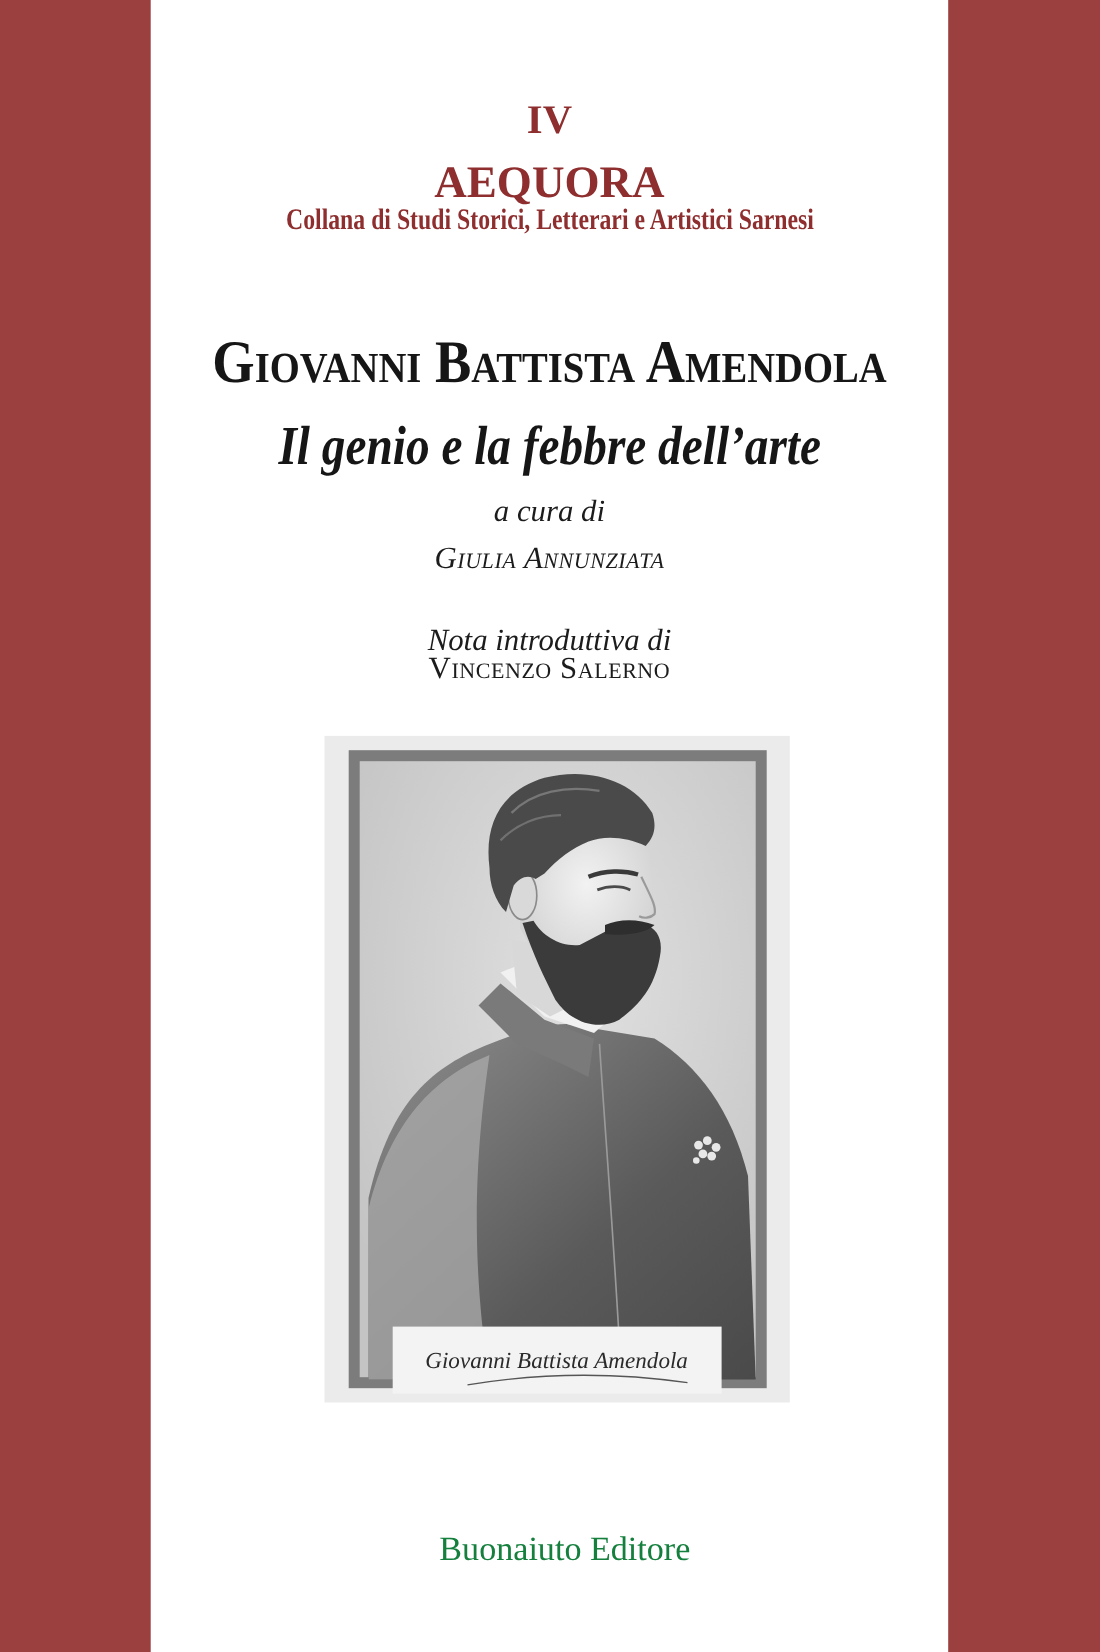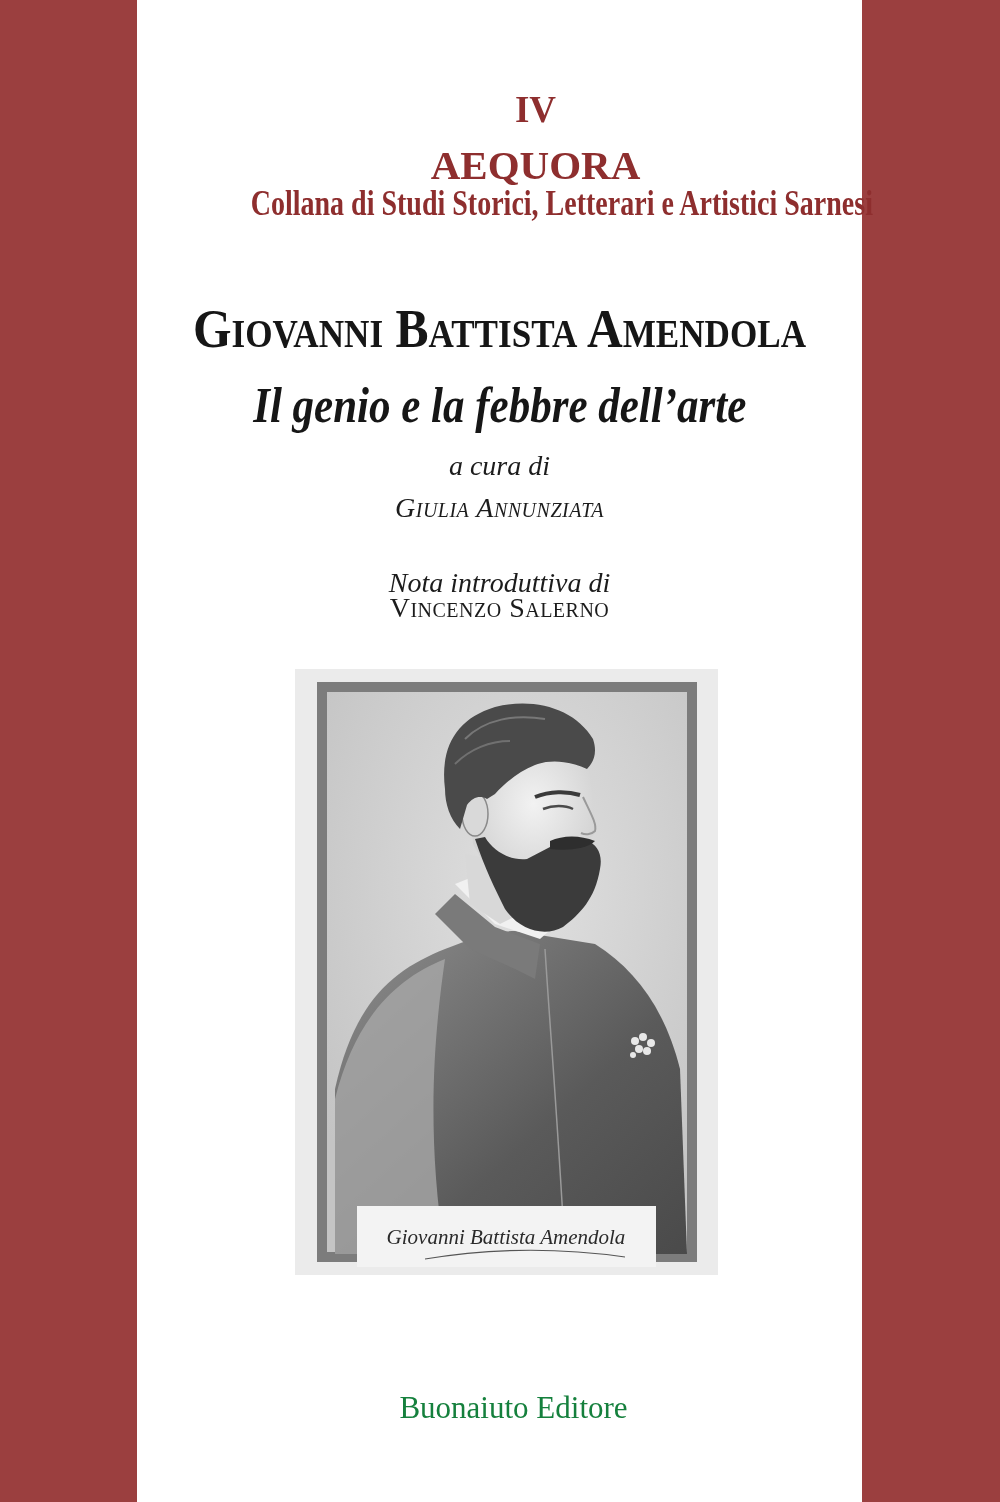--- a/index.html
+++ b/index.html
@@ -1,24 +1,24 @@
 <!DOCTYPE html>
 <html><head>
 <meta charset="utf-8">
 <style>
   html, body { margin:0; padding:0; }
   body { width:1000px; height:1502px; position:relative; background:#ffffff; overflow:hidden; }
   .band { position:absolute; top:0; height:1502px; background:#9b3f3f; }
   .band.left { left:0; width:137px; }
   .band.right { left:862px; width:138px; }
   .line { position:absolute; left:137px; width:725px; text-align:center; white-space:nowrap; }
-  .series { font-family:"Liberation Serif", serif; color:#8e2e2e;margin-left:36px; }
+  .series { font-family:"Liberation Serif", serif; color:#8e2e2e; }
   .vol { top:88px; font-size:37px; font-weight:bold; }
   .collection { top:141px; font-size:41px; font-weight:bold; }
-  .collana { top:184px; font-size:35px; font-weight:bold; }
+  .collana { top:184px; font-size:27px; font-weight:bold; }
   .collana span { display:inline-block; transform:scaleX(0.80); transform-origin:center; }
   .title { top:297px; font-family:"Liberation Serif", serif; font-size:55px; font-weight:bold; font-variant:small-caps; color:#161616; }
   .title span { display:inline-block; transform:scaleX(0.90); transform-origin:center; }
   .subtitle { top:355px; font-family:"Liberation Serif", serif; font-size:50px; font-weight:bold; font-style:italic; color:#161616;margin-top:21px; }
   .subtitle span { display:inline-block; transform:scaleX(0.86); transform-origin:center; }
   .credit-label { font-family:"Liberation Serif", serif; font-style:italic; font-size:28px; color:#1c1c1c; }
   .credit-name { font-family:"Liberation Serif", serif; font-variant:small-caps; font-size:28px; color:#1c1c1c; letter-spacing:0.5px; }
   .acura { top:450px; }
   .editor { top:492px;font-style:italic; }
   .nota { top:544px;margin-top:23px; }

